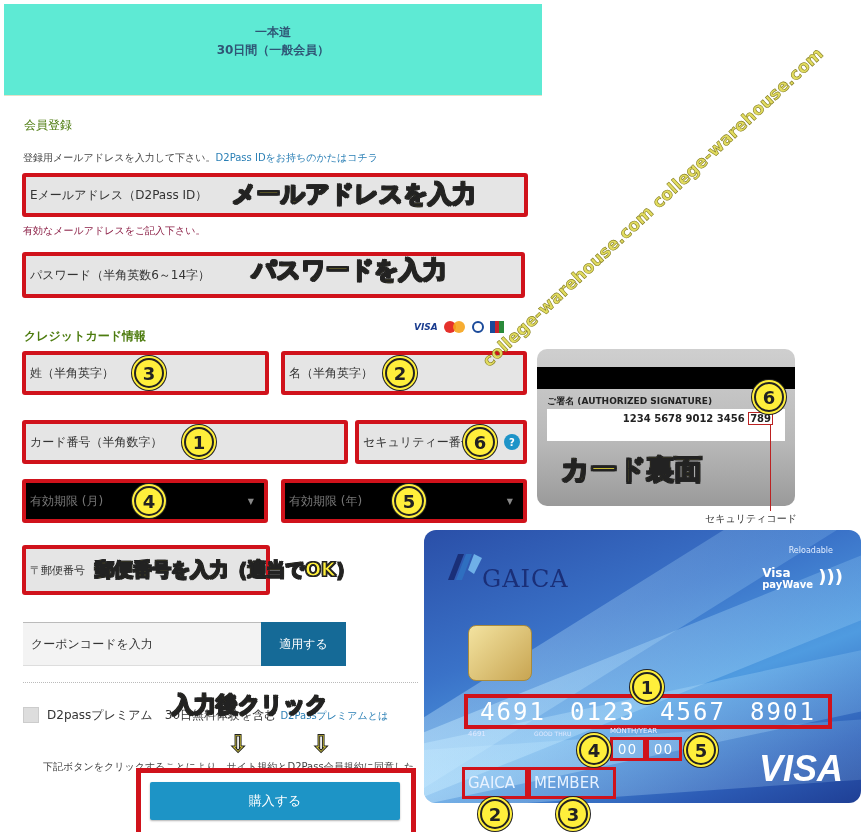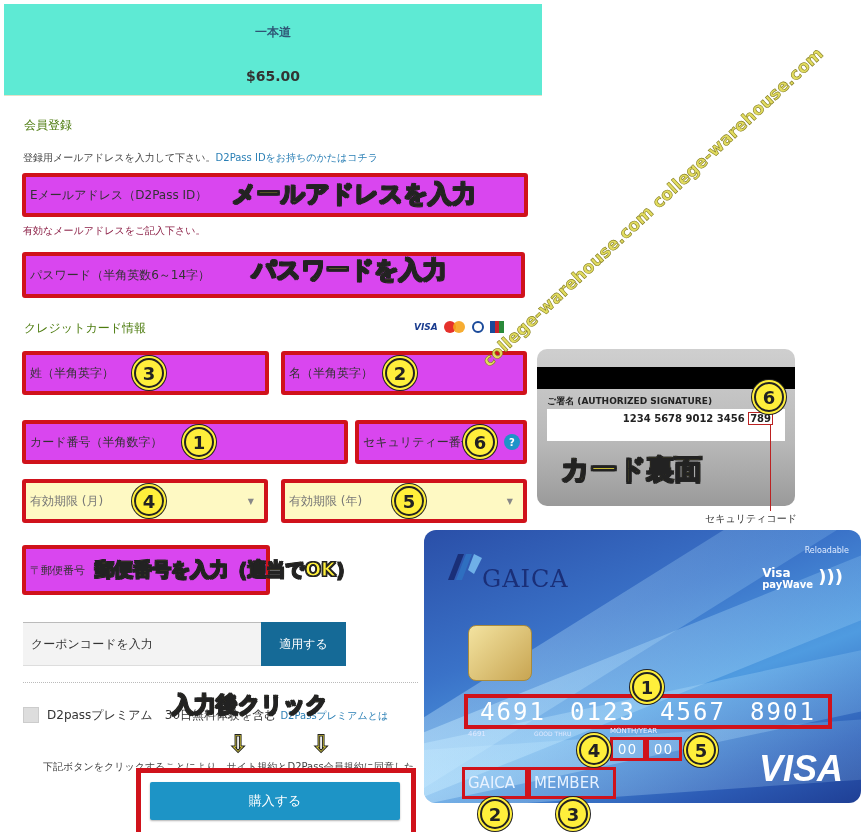--- a/index.html
+++ b/index.html
@@ -13,22 +13,22 @@
   .product-name { position: absolute; left: 0; right: 0; top: 20px; font-size: 12px; font-weight: bold; color: #2f5575; }
   .product-plan { position: absolute; left: 0; right: 0; top: 38px; font-size: 12px; font-weight: bold; color: #2f5575; }
   .product-price { position: absolute; left: 0; right: 0; top: 64px; font-size: 14px; font-weight: bold; color: #333; }
 
   .section-title { font-size: 12px; color: #4d7c0f; }
   .small-text { font-size: 10px; color: #444; }
   .link { color: #2a7fb5; }
   .error-text { font-size: 10px; color: #8b1e45; }
 
   
-  .field { position: absolute; background: #d946ef; border: 4px solid #d0121b; border-radius: 3px; font-size: 12px; color: #333; display: flex; align-items: center; padding-left: 4px; }
-  .field.select { background: #fef9c3; color: #777; }
+  .field { position: absolute; background: #e5e5e5; border: 4px solid #d0121b; border-radius: 3px; font-size: 12px; color: #333; display: flex; align-items: center; padding-left: 4px; }
+  .field.select { background: #000000; color: #777; }
   .field .caret { position: absolute; right: 10px; top: 50%; transform: translateY(-50%); font-size: 8px; color: #888; }
 
   .anno-text { position: absolute; font-weight: bold; color: #ffef3b; -webkit-text-stroke: 1.2px #222; text-shadow: 1px 1px 0 #222, -1px 1px 0 #222, 1px -1px 0 #222, -1px -1px 0 #222; font-family: "DejaVu Sans", sans-serif; white-space: nowrap; }
 
   .num-badge { position: absolute; width: 30px; height: 30px; border-radius: 50%; background: #ffef3b; border: 2px solid #222; box-shadow: 0 0 0 2px #ffef3b, 0 0 0 3px #222; font-weight: bold; font-size: 18px; color: #222; display: flex; align-items: center; justify-content: center; font-family: "DejaVu Sans", sans-serif; }
 
   .help-icon { position: absolute; width: 16px; height: 16px; border-radius: 50%; background: #1e94c8; color: #fff; font-size: 10px; font-weight: bold; display: flex; align-items: center; justify-content: center; }
 
   
   .coupon-input { left: 23px; top: 622px; width: 238px; height: 44px; background: #f3f3f3; border-top: 1px solid #bbb; border-bottom: 1px solid #ddd; font-size: 12px; color: #333; display: flex; align-items: center; padding-left: 8px; }
@@ -49,61 +49,61 @@
   .card-back .cvv { border: 1px solid #b22; padding: 0 1px; }
   .sec-line { left: 770px; top: 425px; width: 1px; height: 86px; background: #b22; }
   .sec-caption { left: 705px; top: 512px; font-size: 10px; color: #333; }
 
   
   .card-front { left: 424px; top: 530px; width: 437px; height: 273px; border-radius: 12px; overflow: hidden;
     background: linear-gradient(160deg, #2a4fa8 0%, #3a72c8 35%, #4f9be0 60%, #2c5bb5 85%, #1f3f95 100%); }
   .ray { position: absolute; left: -40px; bottom: -10px; width: 700px; height: 60px; transform-origin: left bottom; background: linear-gradient(90deg, rgba(200,235,255,0.9), rgba(120,190,240,0.3)); }
   .gaica-logo { position: absolute; left: 58px; top: 35px; font-family: "DejaVu Serif", serif; font-size: 24px; color: #1a2f78; letter-spacing: 1px; }
   .gaica-mark { position: absolute; left: 24px; top: 22px; width: 34px; height: 30px; }
-  .reloadable { position: absolute; right: 12px; top: 16px; font-size: 8px; color: #e0ecff; }
+  .reloadable { position: absolute; right: 28px; top: 16px; font-size: 8px; color: #e0ecff; }
   .paywave { position: absolute; right: 48px; top: 38px; font-size: 12px; font-weight: bold; color: #fff; line-height: 11px; }
   .paywave-waves { position: absolute; right: 18px; top: 36px; font-size: 18px; color: #fff; font-weight: bold; }
   .chip { position: absolute; left: 44px; top: 95px; width: 64px; height: 56px; border-radius: 8px; background: linear-gradient(135deg, #f3e3a0, #c8a552); border: 1px solid #a88a3c; }
   .card-num { position: absolute; left: 40px; top: 164px; width: 368px; height: 35px; border: 4px solid #d0121b; color: #fff; font-family: "DejaVu Sans Mono", monospace; font-size: 24px; display: flex; align-items: center; justify-content: space-around; letter-spacing: 2px; }
   .small-num { position: absolute; left: 44px; top: 200px; font-size: 7px; color: #dfe8ff; }
   .goodthru { position: absolute; left: 110px; top: 200px; font-size: 6px; color: #dfe8ff; }
   .monthyear { position: absolute; left: 186px; top: 197px; font-size: 7px; color: #eef; }
   .exp-box { position: absolute; top: 207px; height: 24px; border: 3px solid #d0121b; color: #fff; font-family: Liberation Sans, sans-serif; font-size: 14px; display: flex; align-items: center; justify-content: center; letter-spacing: 2px; }
   .name-box { position: absolute; top: 237px; height: 32px; border: 3px solid #d0121b; color: #e8f2ff; font-size: 15px; display: flex; align-items: center; padding: 0 3px; }
   .visa-logo { position: absolute; right: 18px; top: 218px; font-size: 36px; font-weight: bold; font-style: italic; color: #fff; font-family: "Liberation Sans", sans-serif; }
 
   .watermark { left: 380px; top: 170px; font-size: 17px; font-weight: bold; color: #e2dc5e; -webkit-text-stroke: 0.6px #807a20; transform: rotate(-43deg); transform-origin: left top; white-space: nowrap; }
 
   .arrow { font-size: 24px; color: #ffef3b; -webkit-text-stroke: 1px #222; font-weight: bold; }
 </style>
 </head>
 <body>
 
 <div class="abs product-panel">
   <div class="product-name">一本道</div>
-  <div class="product-price">$65.00</div>
+  <div class="product-plan">30日間（一般会員）</div>
 </div>
 
 <div class="abs section-title" style="left:24px;top:117px;">会員登録</div>
 <div class="abs small-text" style="left:23px;top:151px;">
   <span>登録用メールアドレスを入力して下さい。</span><a class="link">D2Pass IDをお持ちのかたはコチラ</a>
 </div>
 
 <div class="field" style="left:22px;top:173px;width:506px;height:44px;">
   <span>Eメールアドレス（D2Pass ID）</span>
 </div>
 <div class="anno-text" style="left:232px;top:178px;font-size:24px;">メールアドレスを入力</div>
 <div class="abs error-text" style="left:23px;top:224px;">有効なメールアドレスをご記入下さい。</div>
 
 <div class="field" style="left:22px;top:252px;width:503px;height:46px;">
   <span>パスワード（半角英数6～14字）</span>
 </div>
 <div class="anno-text" style="left:252px;top:254px;font-size:24px;">パスワードを入力</div>
 
-<div class="abs section-title" style="left:24px;top:320px;">クレジットカード情報</div>
+<div class="abs section-title" style="left:24px;top:328px;font-weight:bold;">クレジットカード情報</div>
 <div class="abs" style="left:414px;top:321px;display:flex;gap:6px;align-items:center;">
   <span style="font-size:9px;font-weight:bold;font-style:italic;color:#1a3c8f;">VISA</span>
   <span style="display:inline-block;width:22px;height:12px;position:relative;">
     <span style="position:absolute;left:0;top:0;width:12px;height:12px;border-radius:50%;background:#e5312b;"></span>
     <span style="position:absolute;left:9px;top:0;width:12px;height:12px;border-radius:50%;background:#f6a41c;opacity:0.9;"></span>
   </span>
   <span style="display:inline-block;width:12px;height:12px;border-radius:50%;border:2px solid #1a4a9a;"></span>
   <span style="display:inline-block;width:14px;height:12px;background:linear-gradient(90deg,#1a4a9a 33%,#c8232c 33%,#c8232c 66%,#2a8a3a 66%);"></span>
 </div>
 

